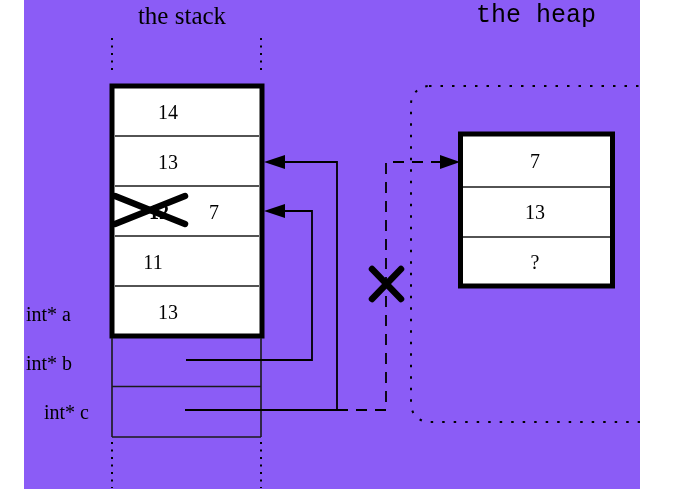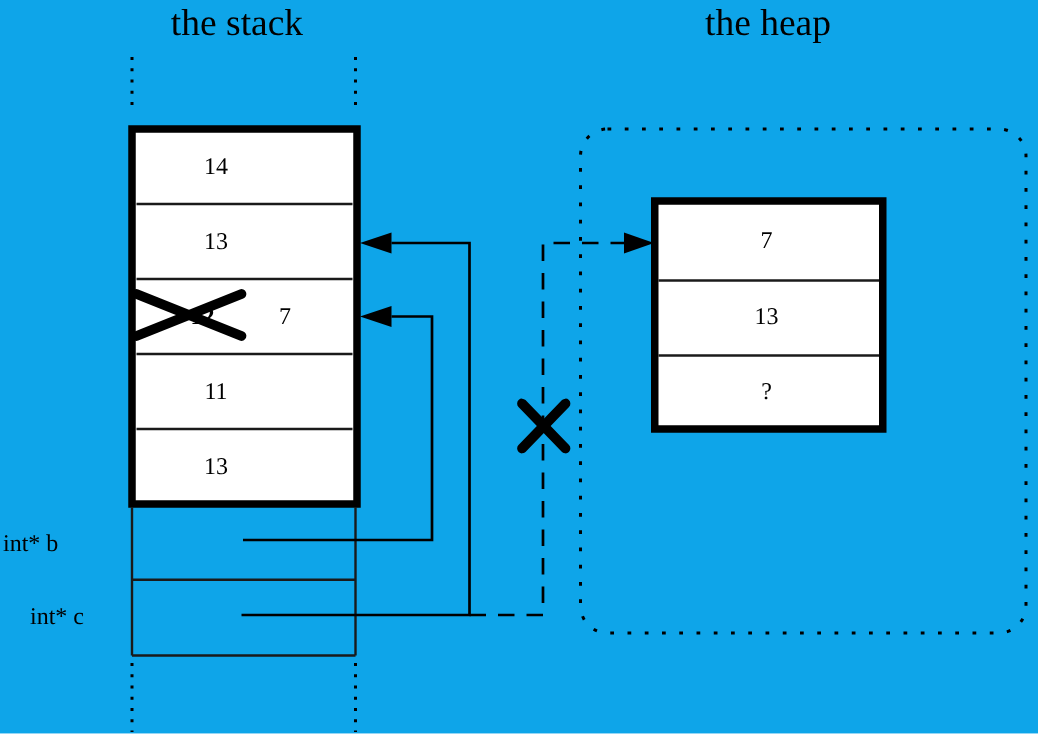--- a/index.html
+++ b/index.html
@@ -2,36 +2,37 @@
 <html><head>
 <meta charset="utf-8">
 <style>
   html, body {
     margin: 0;
     padding: 0;
     background: #ffffff;
   }
   .canvas {
     position: relative;
-    width: 692px;
+    width: 616px;
     height: 489px;
-    background: #0ea5e9;
+    background: #8b5cf6;
     overflow: hidden;
     font-family: "Liberation Serif", "DejaVu Serif", serif;
     color: #000000;
+    margin-left: 24px;
   }
   .overlay-svg {
     position: absolute;
     left: 0;
     top: 0;
   }
   .txt {
     position: absolute;
     font-family: "Liberation Serif", "DejaVu Serif", serif;
-    font-size: 16px;
+    font-size: 20px;
     line-height: 28px;
     color: #000000;
     white-space: nowrap;
   }
   .ctr {
     transform: translate(-50%, -50%);
   }
   .vctr {
     transform: translateY(-50%);
   }
@@ -100,29 +101,30 @@
       <line x1="91" y1="224" x2="161" y2="196"></line>
     </g>
 
     <g stroke="#000000" stroke-width="6.5" stroke-linecap="round">
       <line x1="348" y1="269" x2="377" y2="299"></line>
       <line x1="348" y1="299" x2="377" y2="269"></line>
     </g>
   </svg>
 
   <div class="txt title ctr" style="left:158px; top:16px;">the stack</div>
-  <div class="txt title ctr" style="left:512px; top:16px;">the heap</div>
+  <div class="txt title ctr" style="left:512px; top:16px;font-family:Liberation Mono, monospace;">the heap</div>
 
   <div class="txt ctr" style="left:144px; top:112px;">14</div>
   <div class="txt ctr" style="left:144px; top:162px;">13</div>
   <div class="txt ctr" style="left:135px; top:212px;font-weight:bold;">12</div>
   <div class="txt ctr" style="left:190px; top:212px;">7</div>
-  <div class="txt ctr" style="left:144px; top:262px;">11</div>
+  <div class="txt ctr" style="left:129px; top:262px;">11</div>
   <div class="txt ctr" style="left:144px; top:312px;">13</div>
 
+  <div class="txt vctr" style="left:2px; top:314px;">int* a</div>
   <div class="txt vctr" style="left:2px; top:363px;text-align:center;">int* b</div>
   <div class="txt vctr" style="left:20px; top:412px;">int* c</div>
 
   <div class="txt ctr" style="left:511px; top:161px;">7</div>
   <div class="txt ctr" style="left:511px; top:212px;">13</div>
   <div class="txt ctr" style="left:511px; top:262px;">?</div>
 
 </div>
 
 </body></html>

